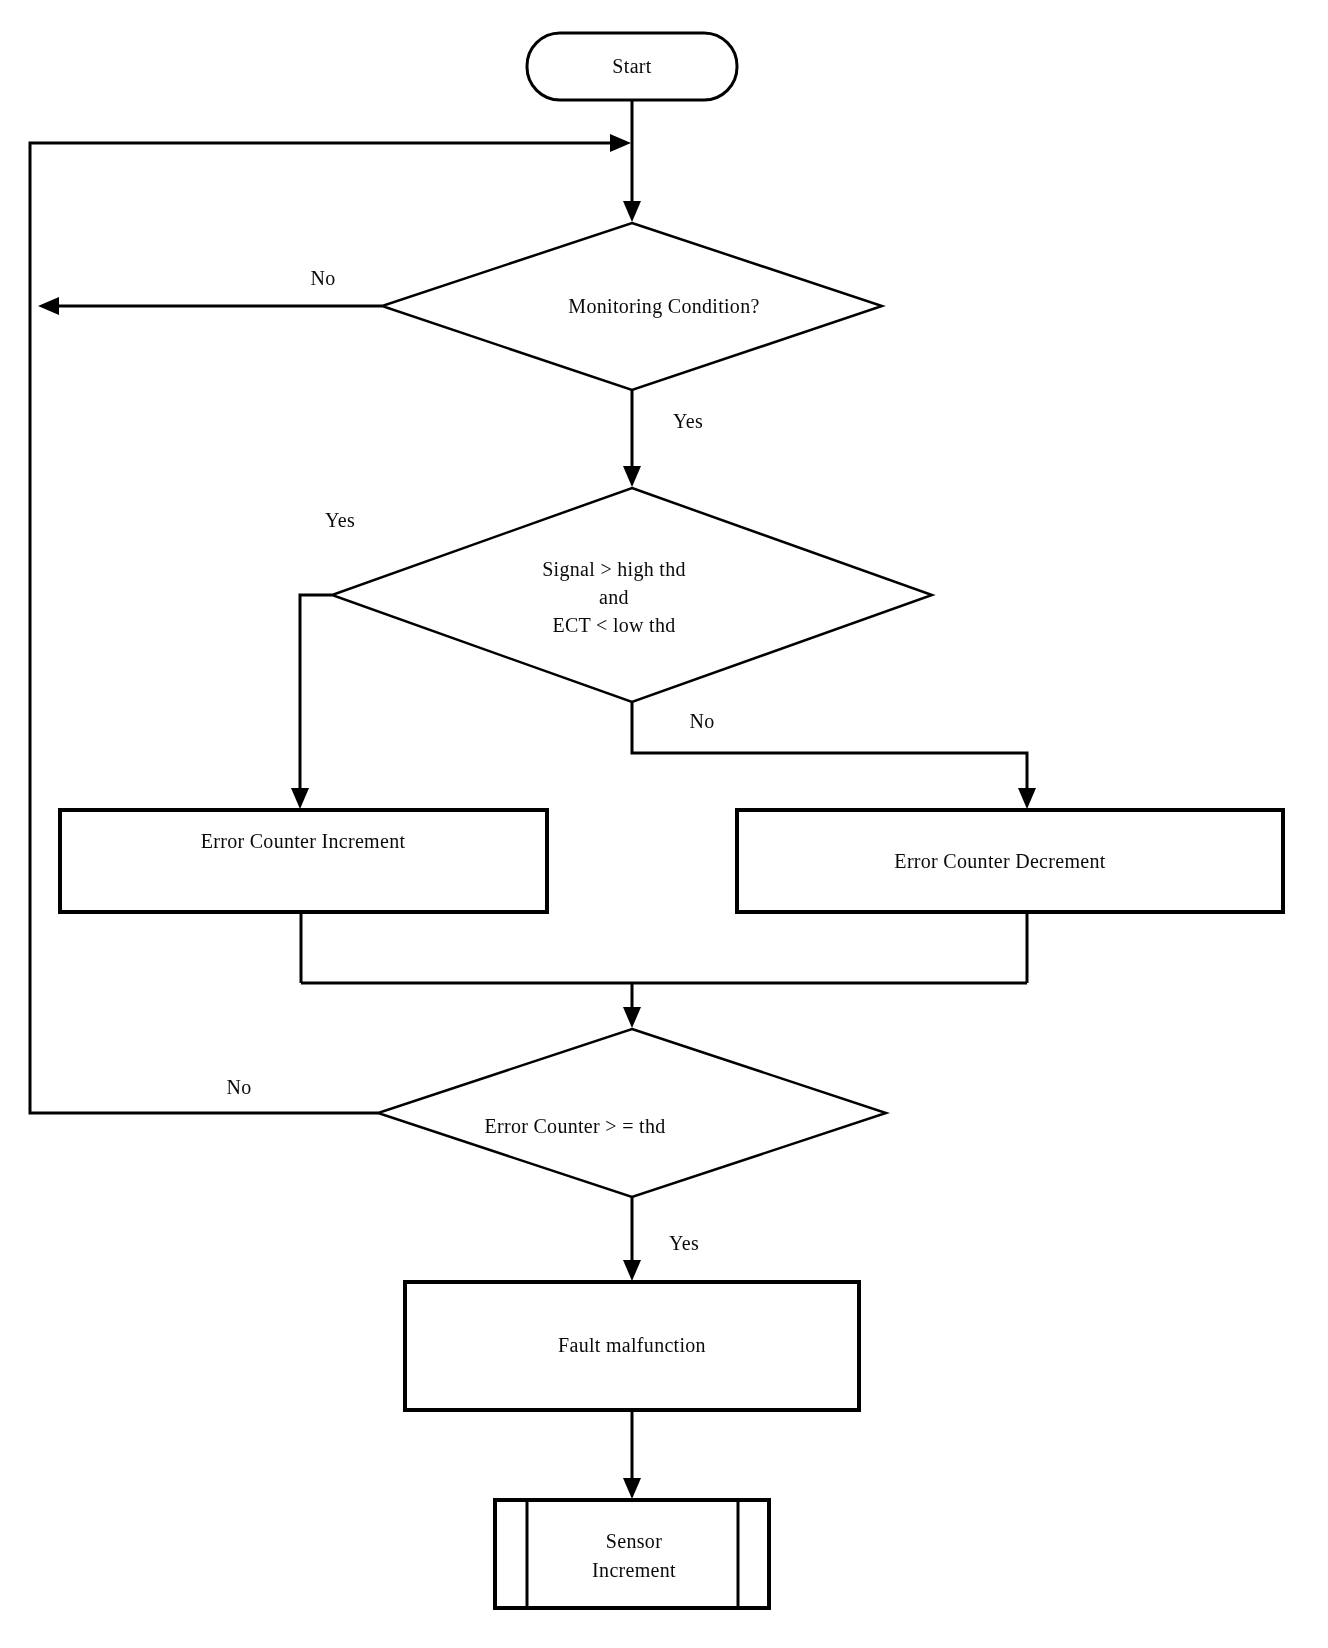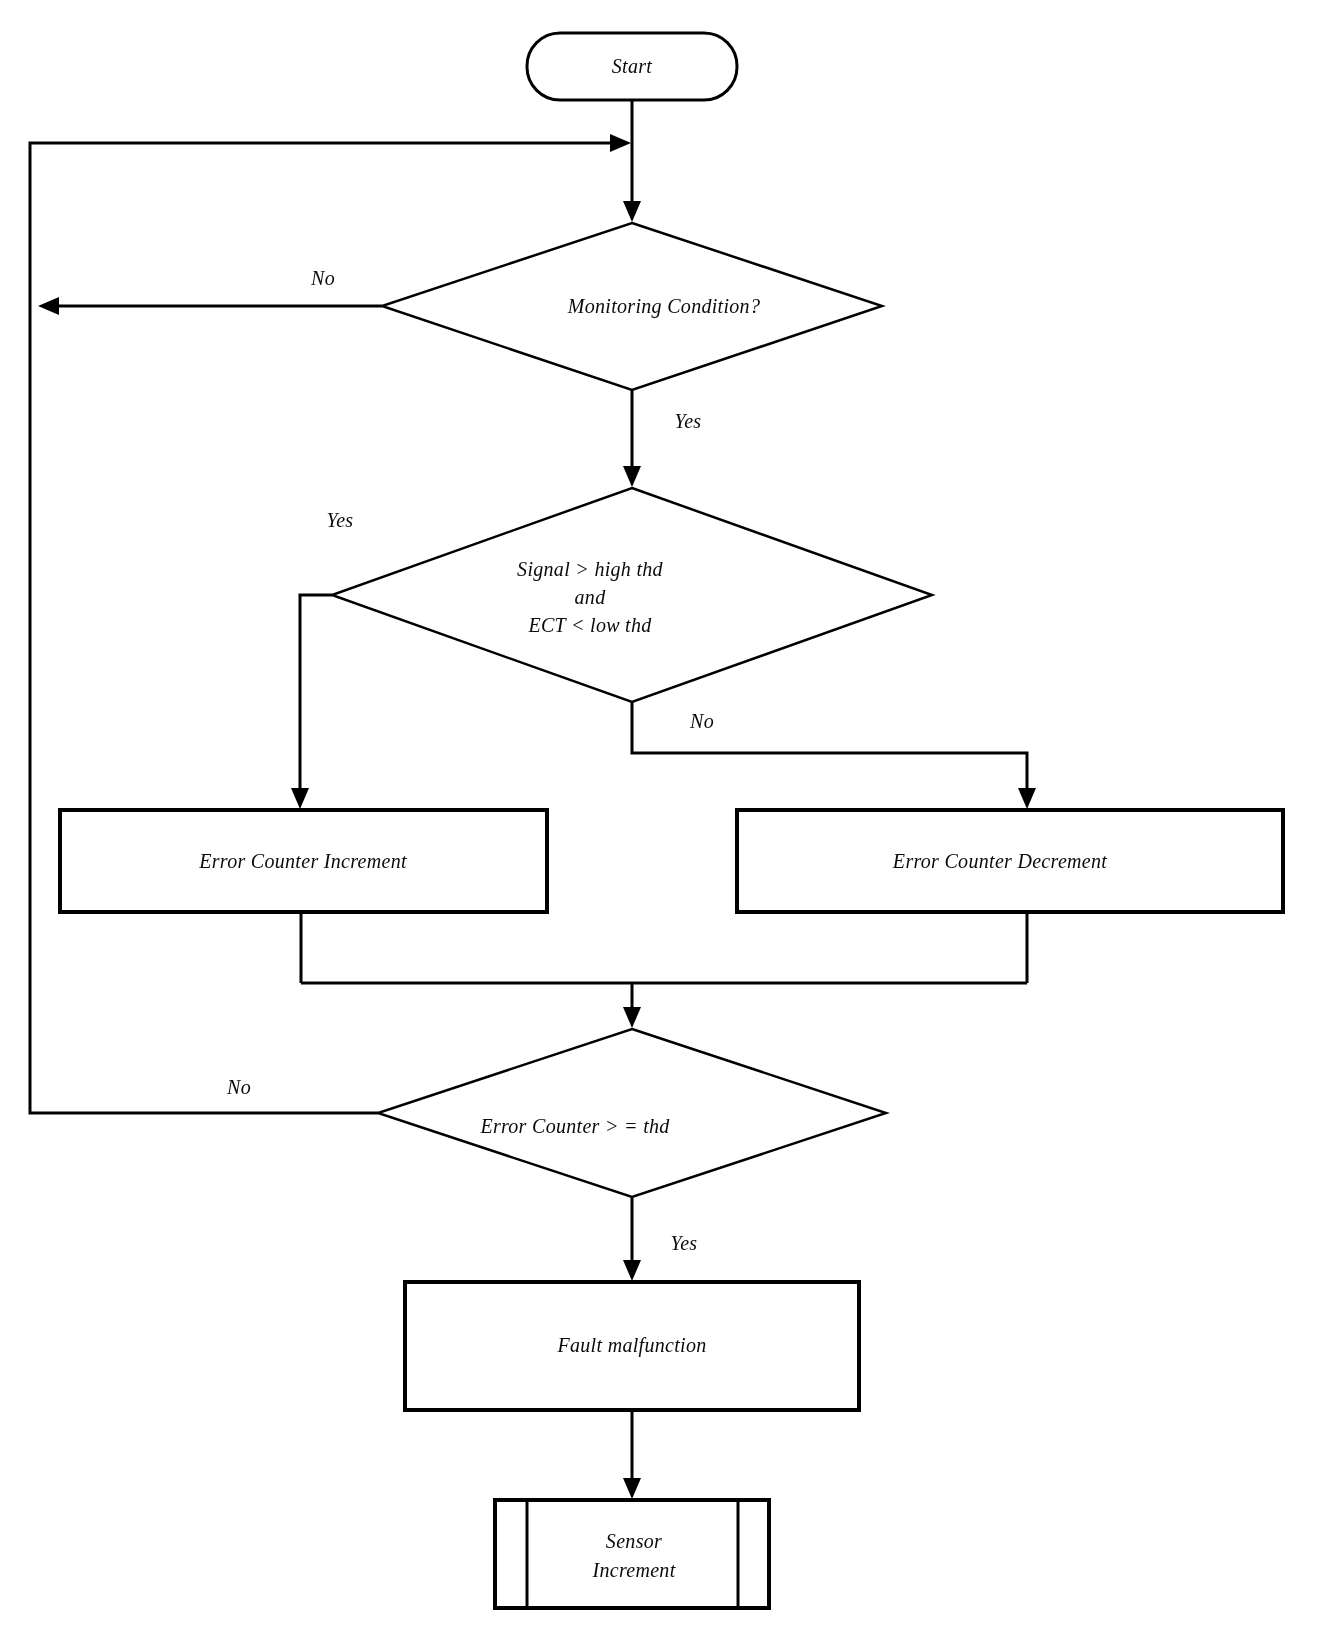--- a/index.html
+++ b/index.html
@@ -23,21 +23,20 @@
   }
   .lbl {
     position: absolute;
     transform: translate(-50%, -50%);
     font-size: 20px;
     line-height: 24px;
     color: #0a0a0a;
     white-space: nowrap;
     text-align: center;
     letter-spacing: 0.3px;
-    font-style: italic;
   }
   .lbl.multi span { display: block; }
   .lbl.d2 { line-height: 28px; }
   .lbl.fault { line-height: 29px; }
 </style>
 </head>
 <body>
 
 <div class="stage">
 
@@ -81,27 +80,27 @@
       <rect x="495" y="1500" width="274" height="108" stroke-width="4"></rect>
       <line x1="527" y1="1500" x2="527" y2="1608" stroke-width="3"></line>
       <line x1="738" y1="1500" x2="738" y2="1608" stroke-width="3"></line>
     </g>
   </svg>
 
   <div class="lbl" style="left:632px; top:66px;">Start</div>
 
   <div class="lbl" style="left:664px; top:306px;">Monitoring Condition?</div>
 
-  <div class="lbl multi d2" style="left:590px; top:597px;">
+  <div class="lbl multi d2" style="left:614px; top:597px;">
     <span>Signal &gt; high thd</span>
     <span>and</span>
     <span>ECT &lt; low thd</span>
   </div>
 
-  <div class="lbl" style="left:303px; top:861px;">Error Counter Increment</div>
+  <div class="lbl" style="left:303px; top:841px;">Error Counter Increment</div>
 
   <div class="lbl" style="left:1000px; top:861px;text-align:center;">Error Counter Decrement</div>
 
   <div class="lbl" style="left:575px; top:1113px;margin-top:13px;">Error Counter &gt; = thd</div>
 
   <div class="lbl" style="left:632px; top:1345px;">Fault malfunction</div>
 
   <div class="lbl multi fault" style="left:634px; top:1556px;">
     <span>Sensor</span>
     <span>Increment</span>

